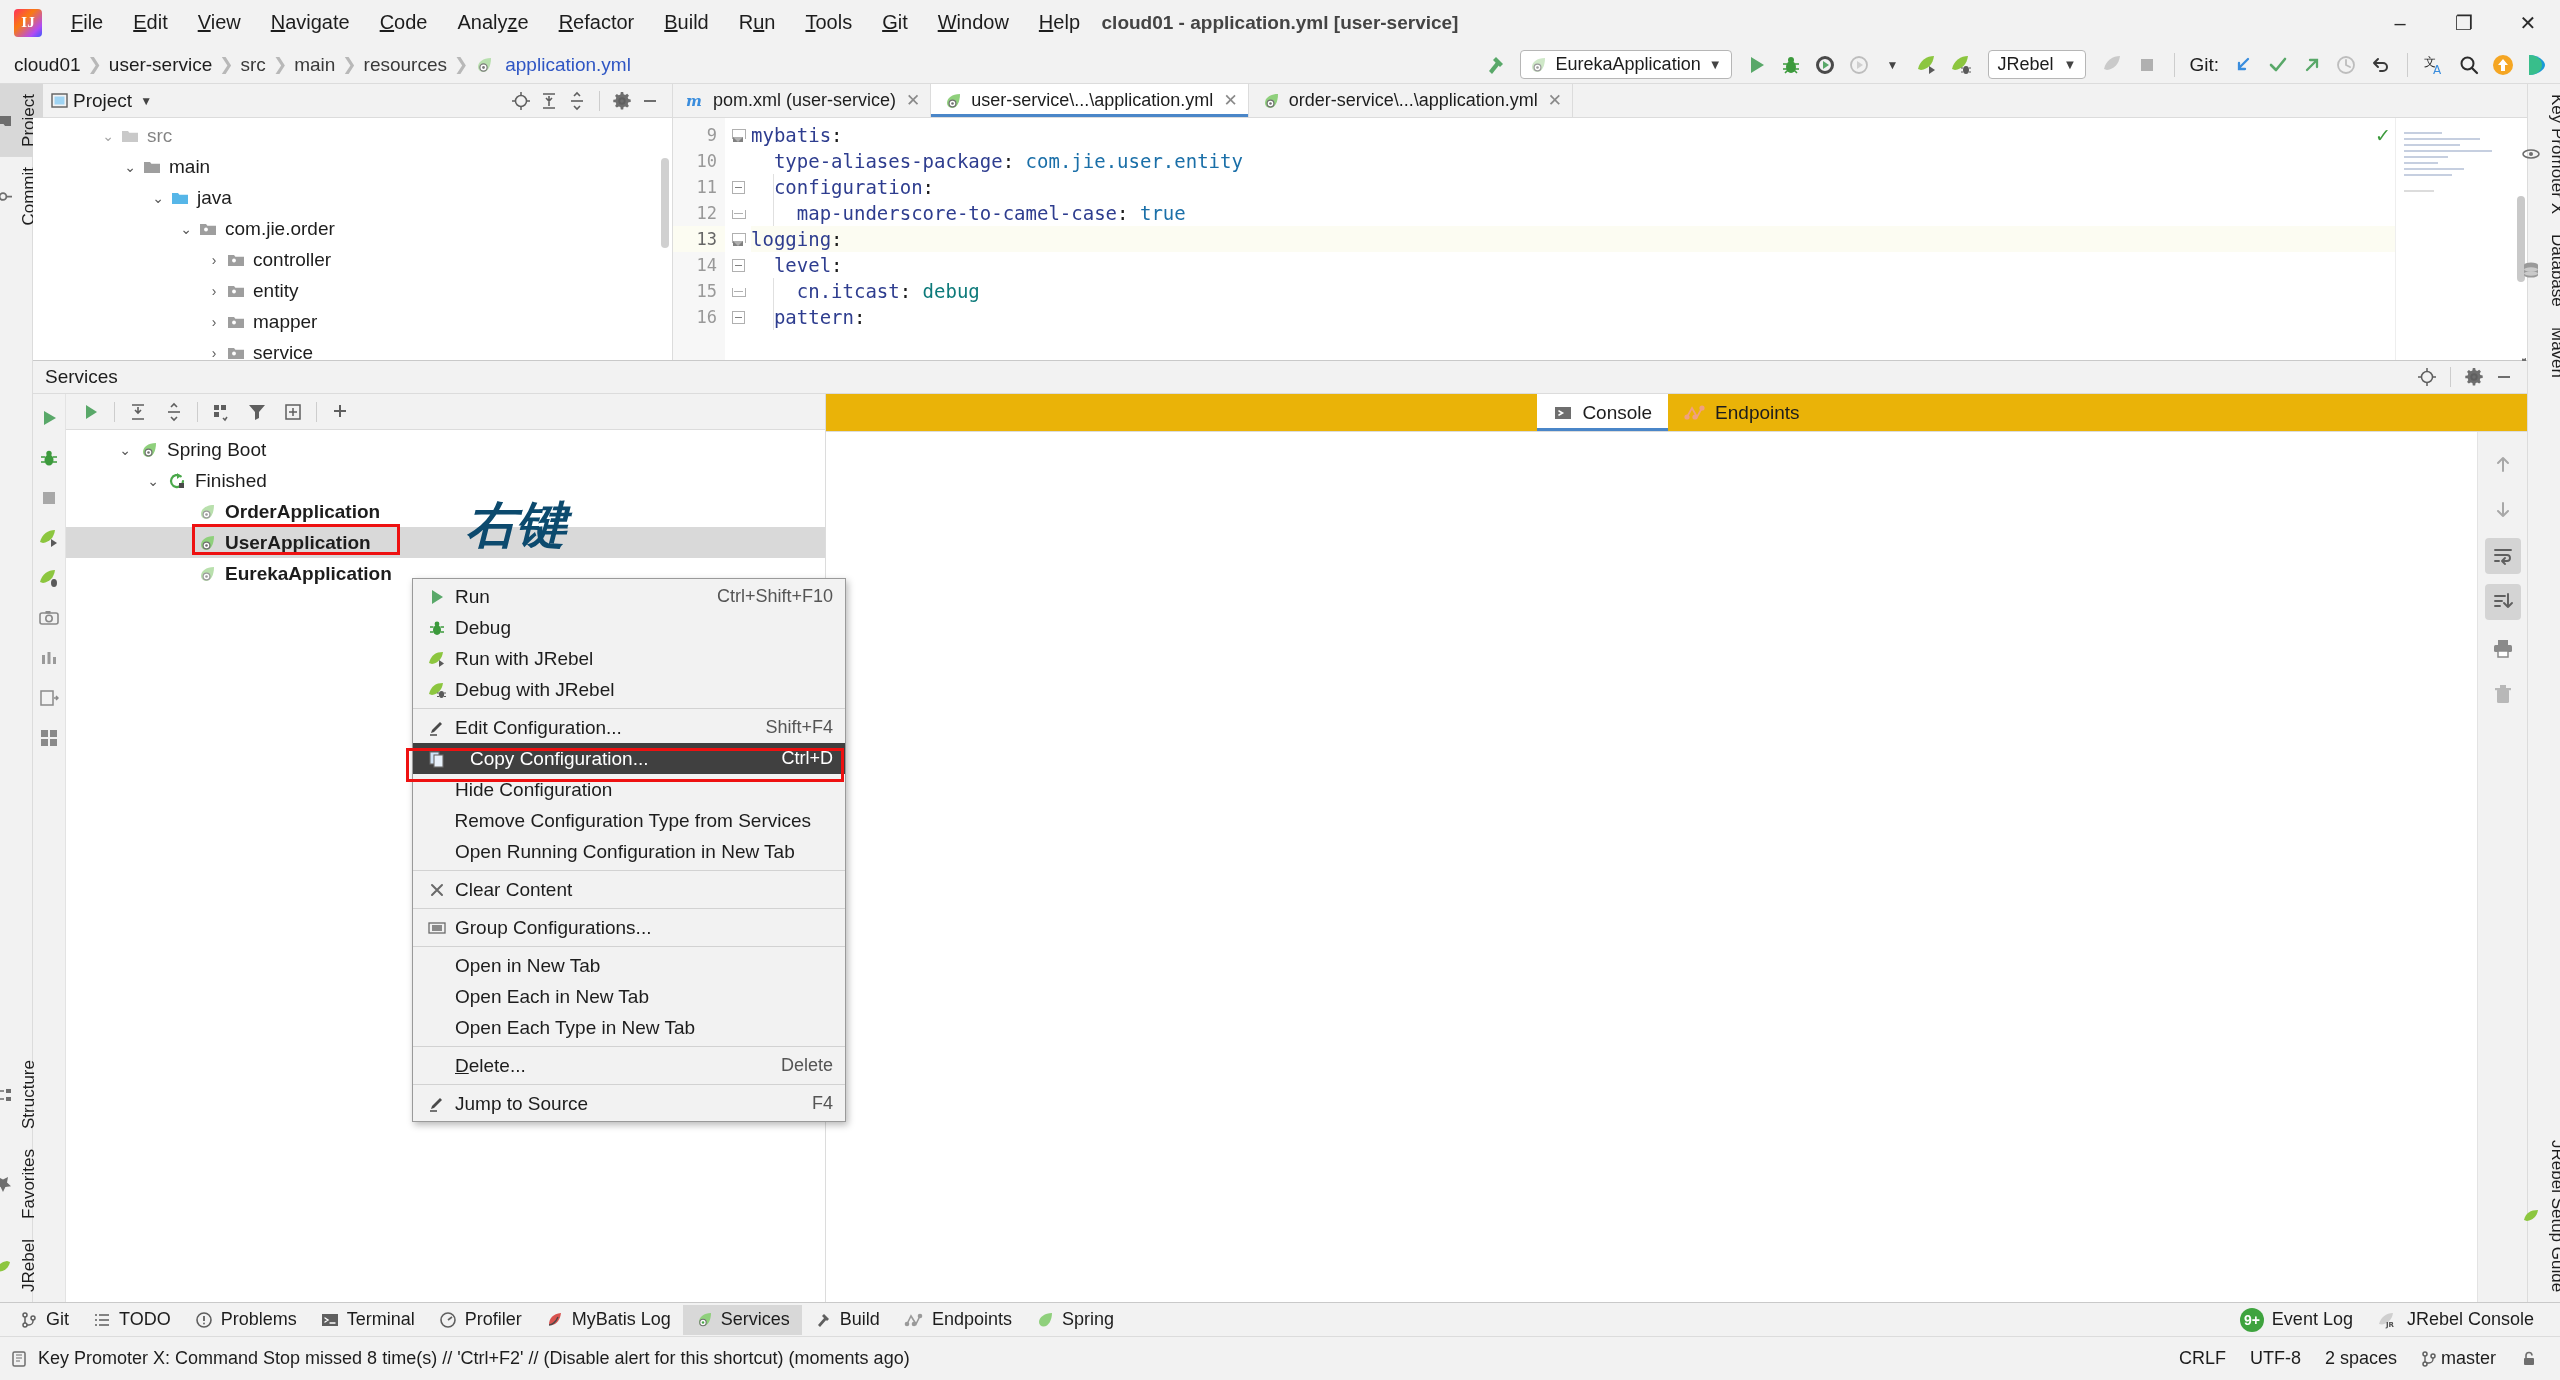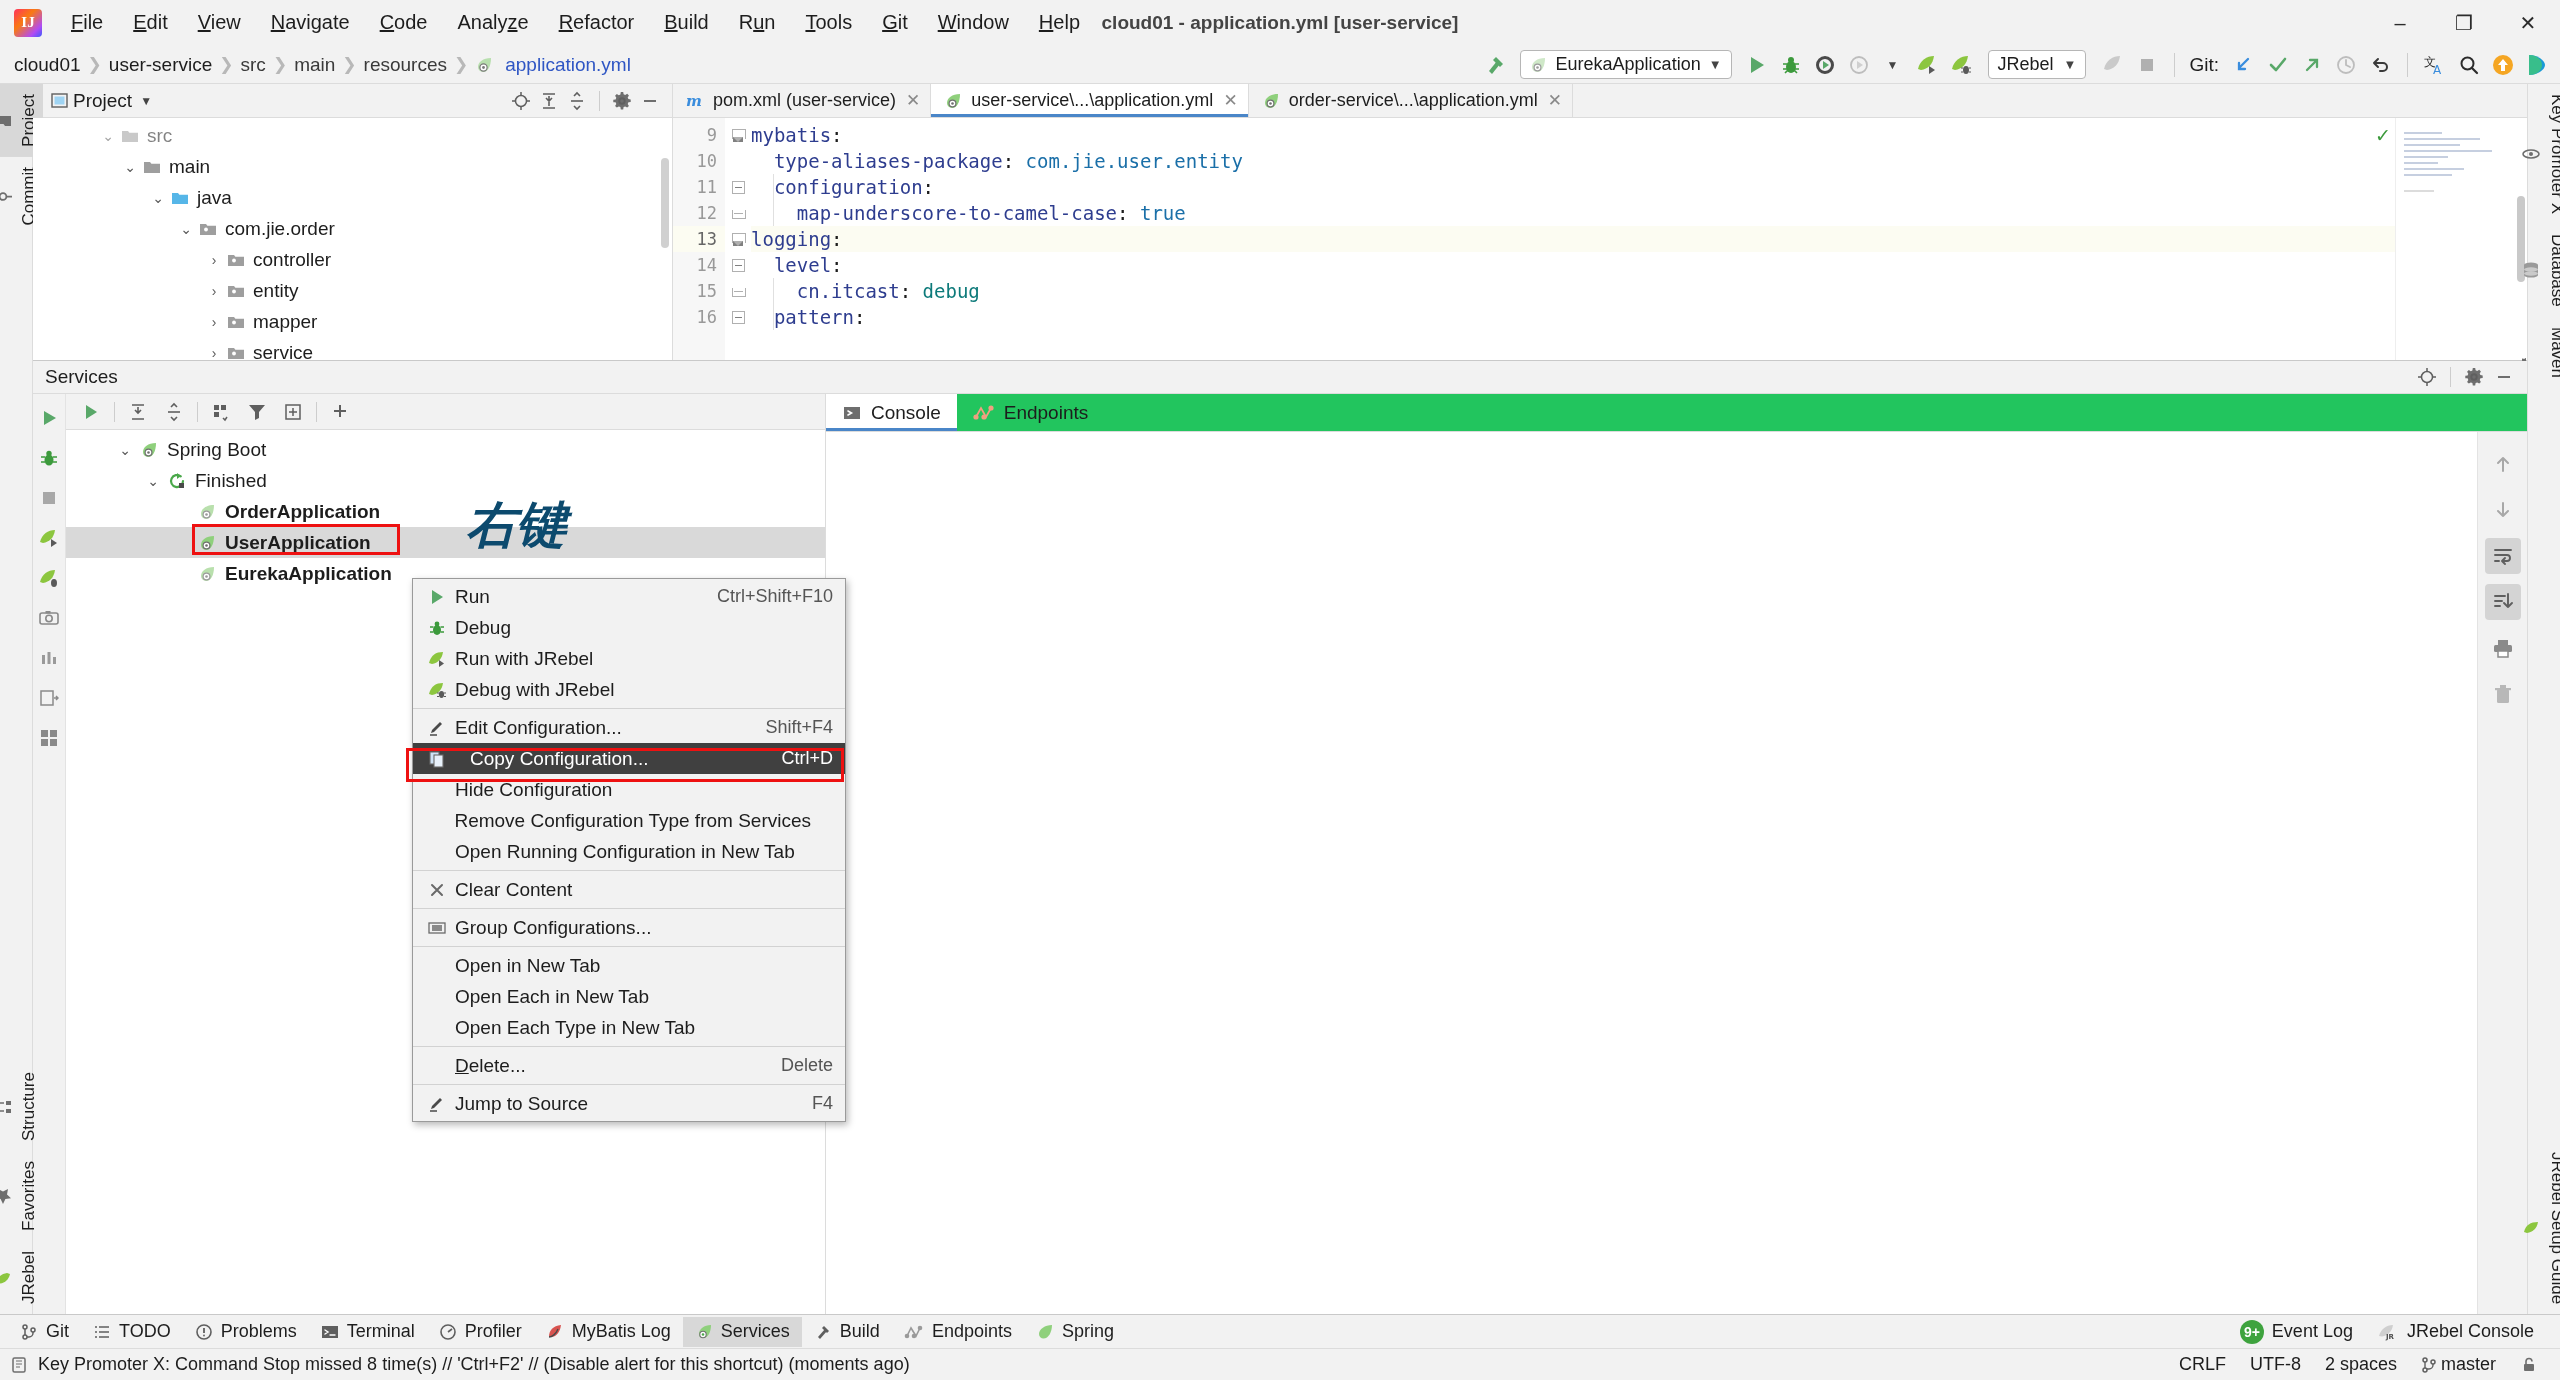--- a/index.html
+++ b/index.html
@@ -176,22 +176,22 @@
   .srow .arrow { width: 22px; display: flex; align-items: center; justify-content: center; color: #5a5a5a; font-size: 14px; }
   .srow .ic { width: 26px; display: flex; align-items: center; justify-content: center; }
   .srow .lbl { padding-left: 5px; }
   .srow.bold .lbl { font-weight: bold; }
 
   .annot-box { position: absolute; border: 3px solid #ee1111; pointer-events: none; }
   .annot-text { position: absolute; color: #0c4a6e; font-size: 50px; font-weight: bold;
     font-family: "DejaVu Sans", sans-serif; font-style: italic; }
 
   .svcright { flex: 1 1 auto; display: flex; flex-direction: column; min-width: 0; background: #fff; }
-  .ctabs { height: 38px; min-height: 38px; background: #22c55e; display: flex; align-items: stretch;
-    border-bottom: 1px solid #dcdcdc; }
+  .ctabs { height: 38px; min-height: 38px; background: #eab308; display: flex; align-items: stretch;
+    border-bottom: 1px solid #dcdcdc; justify-content: center; }
   .ctab { display: flex; align-items: center; gap: 9px; padding: 0 16px; font-size: 19px; cursor: default; position: relative; }
   .ctab.active { background: #fff; }
   .ctab.active::after { content: ""; position: absolute; left: 0; right: 0; bottom: 0; height: 3px; background: #4a86c8; }
   .console { flex: 1 1 auto; display: flex; background: #fff; }
   .conarea { flex: 1 1 auto; }
   .constrip { width: 50px; min-width: 50px; background: #f2f2f2; display: flex; flex-direction: column;
     align-items: center; padding-top: 14px; gap: 10px; border-left: 1px solid #e3e3e3; }
   .constrip .ci { width: 36px; height: 36px; display: flex; align-items: center; justify-content: center; border-radius: 4px; }
   .constrip .ci.box { background: #d4d4d4; }
 
@@ -212,21 +212,21 @@
   .ctx-annot { position: absolute; border: 3px solid #ee1111; z-index: 61; pointer-events: none; }
 
   
   .toolwin {
     height: 34px; min-height: 34px; background: #f2f2f2; display: flex; align-items: center;
     border-top: 1px solid #c9c9c9; padding-left: 8px;
   }
   .twb { display: flex; align-items: center; gap: 8px; padding: 0 12px; height: 30px; font-size: 18px; cursor: default; }
   .twb.active { background: #d8d8d8; }
   .statusbar {
-    height: 32px; min-height: 32px; background: #f2f2f2; display: flex; align-items: center;
+    height: 44px; min-height: 32px; background: #f2f2f2; display: flex; align-items: center;
     border-top: 1px solid #dcdcdc; padding: 0 10px; font-size: 18px;
   }
   .statusbar .sbi { padding: 0 12px; white-space: nowrap; }
 
   
   svg { display: block; }
   .badge9 { width: 24px; height: 24px; border-radius: 50%; background: #3ea33e; color: #fff;
     font-size: 14px; display: flex; align-items: center; justify-content: center; font-weight: bold; }
 </style>
 </head>

